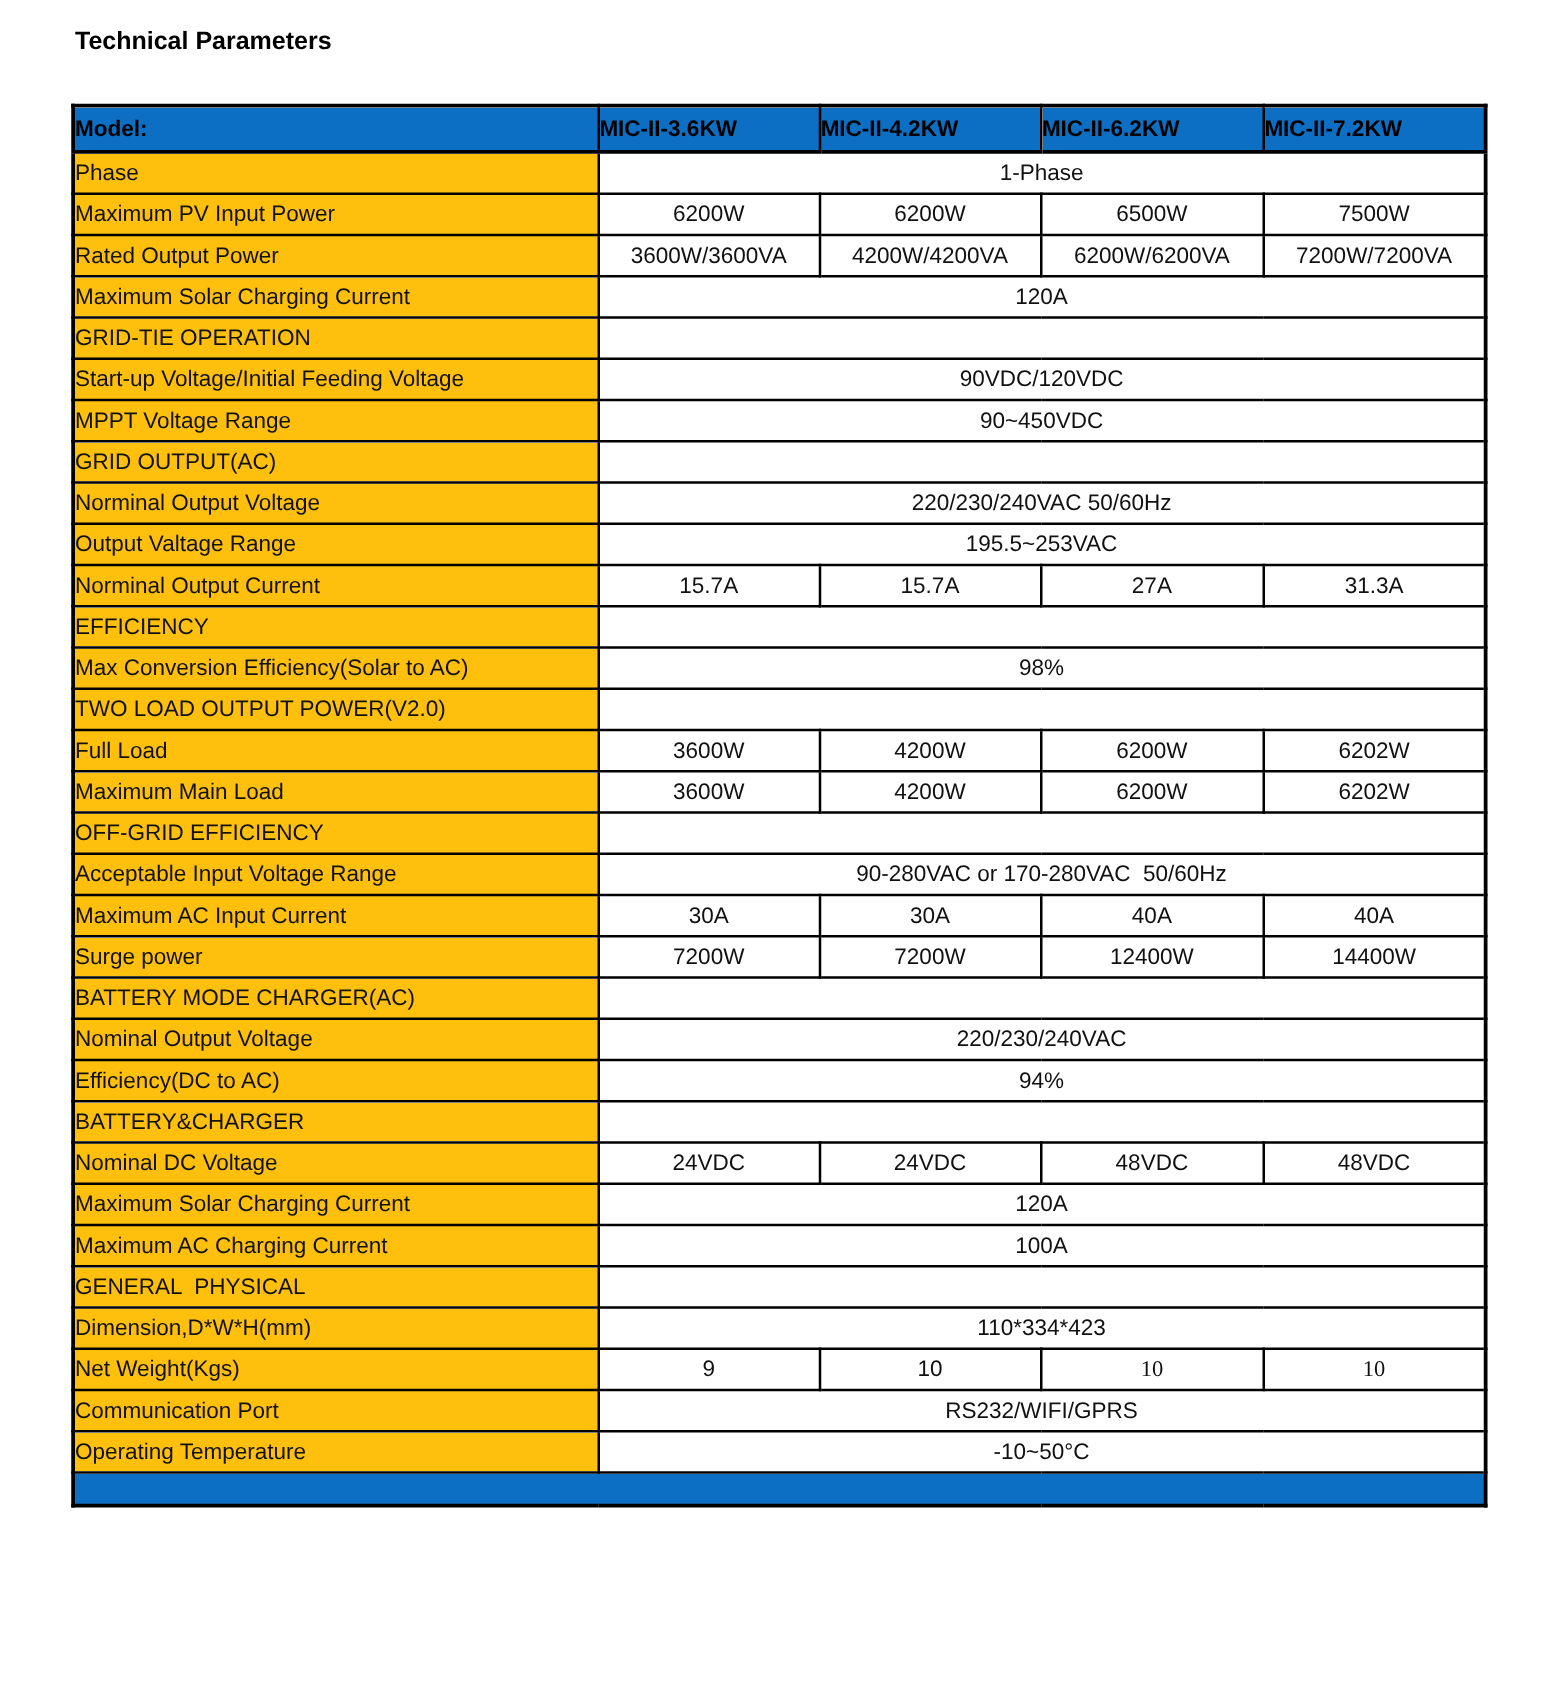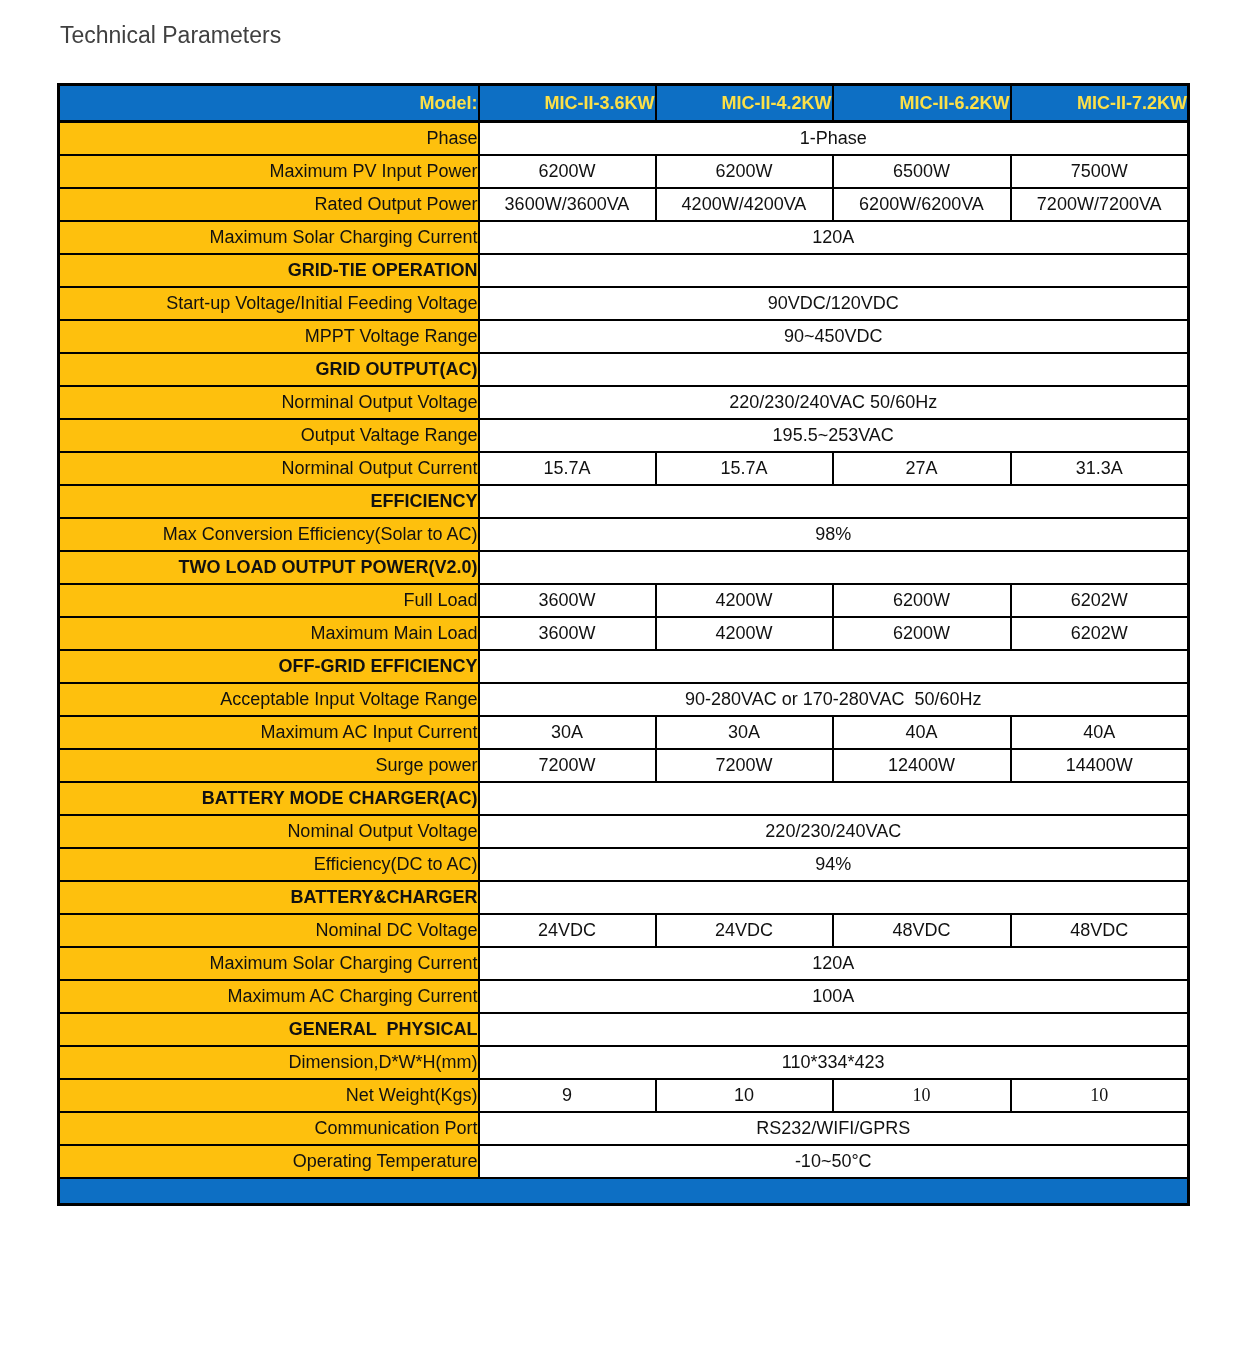--- a/index.html
+++ b/index.html
@@ -4,58 +4,58 @@
 <style>
   html,body { margin:0; padding:0; background:#ffffff; }
   body {
     width:1242px; height:1357px;
     font-family:"Liberation Sans", sans-serif;
     position:relative;
     color:#111;
   }
   .page-title {
     position:absolute; left:60px; top:22px;
-    font-size:23px; font-weight:normal; color:#404040;
+    font-size:20px; font-weight:bold; color:#000000;
     letter-spacing:0px;
   }
   table.spec {
     position:absolute; left:57px; top:83px;
     width:1130px;
     border-collapse:collapse;
     table-layout:fixed;
     border:3px solid #000;
   }
   table.spec th, table.spec td {
     border:2px solid #000;
     height:31px;
     font-size:18px;
     padding:0;
     overflow:hidden;
     white-space:pre;
   }
   table.spec th {
     background:#0d6fc4;
-    color:#fde047;
+    color:#000000;
     font-weight:bold;
-    text-align:right;
+    text-align:left;
     height:34px;
     border-bottom:3px solid #000;
   }
   th.model {
     text-align:left;
     padding-left:9px;
     border-right:3px solid #000;
   }
   td.lbl {
     background:#fec00d;
-    text-align:right;
+    text-align:left;
     padding-left:7px;
     border-right:3px solid #000;
   }
-  td.section { font-weight:bold; }
+  td.section { font-weight:normal; }
   td.val {
     background:#ffffff;
     text-align:center;
   }
   td.serif {
     font-family:"Liberation Serif", serif;
     font-size:17px;
   }
   tr.footer-row td.footer {
     background:#0d6fc4;

